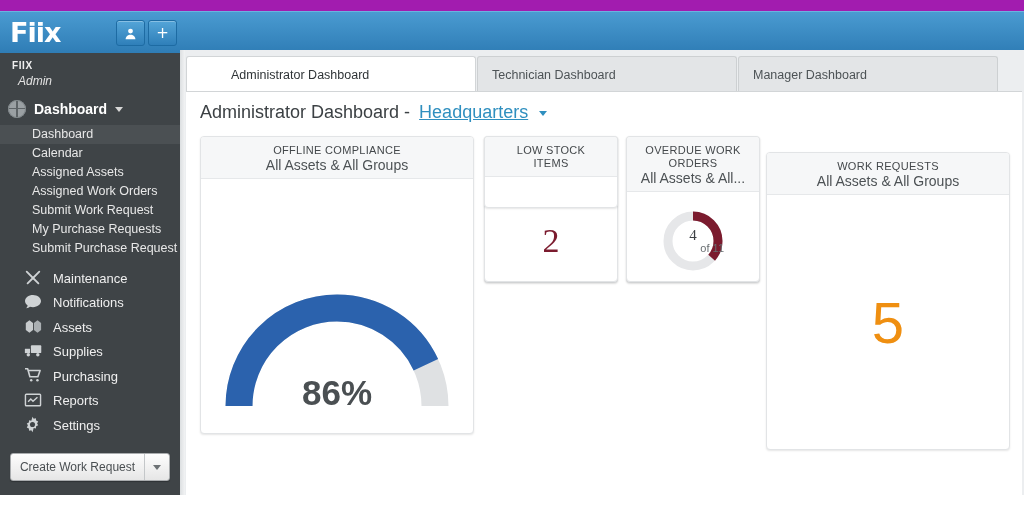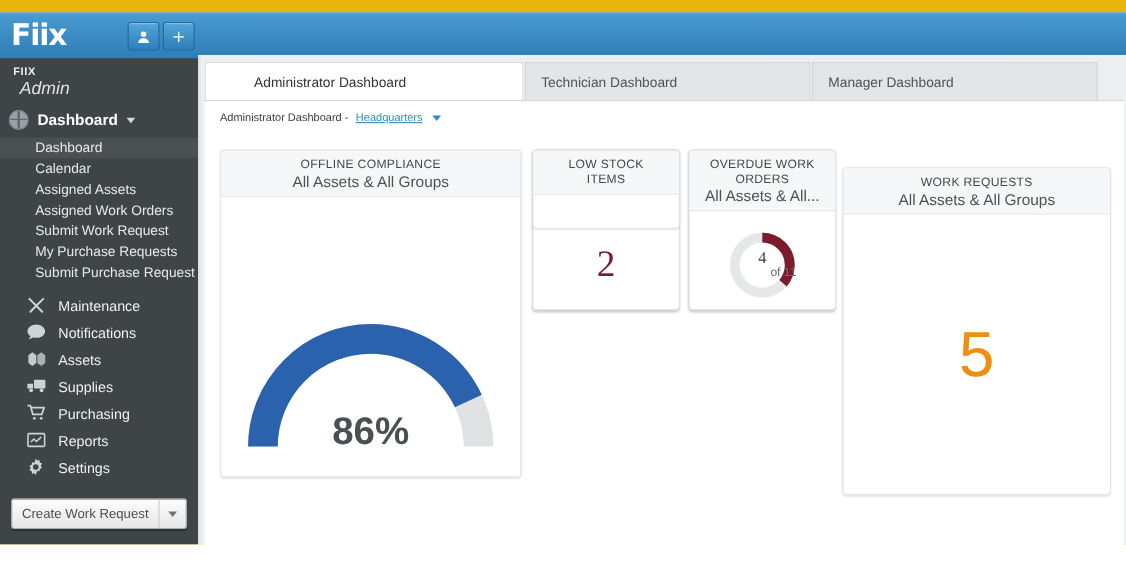--- a/index.html
+++ b/index.html
@@ -5,21 +5,21 @@
   html, body {
     margin: 0; padding: 0;
     width: 1024px; height: 512px;
     background: #ffffff;
     font-family: "Liberation Sans", sans-serif;
     overflow: hidden;
   }
   #app {
     position: relative;
     width: 1024px; height: 512px;
-    background: #eab308;
+    background: #a21caf;
   }
 
   
   .topbar {
     position: absolute;
     left: 0; top: 11px;
     width: 1024px; height: 42px;
     background: linear-gradient(#4a9bd1, #2e7cb5);
     border-top: 1px solid #6bb3de;
   }
@@ -56,21 +56,21 @@
     left: 0; top: 53px;
     width: 180px; height: 442px;
     background: #3f4447;
   }
   .side-user { padding: 6px 0 0 12px; }
   .side-user .u-name {
     color: #f0f0f0; font-size: 10px; font-weight: bold;
     letter-spacing: .6px; line-height: 14px;
   }
   .side-user .u-role {
-    color: #e2e2e2; font-size: 16px; font-style: italic;
+    color: #e2e2e2; font-size: 12px; font-style: italic;
     line-height: 16px; padding-left: 6px;
   }
 
   .side-section {
     display: flex; align-items: center;
     height: 28px; padding-left: 8px; margin-top: 6px;
   }
   .side-section .s-label {
     color: #ffffff; font-size: 14px; font-weight: bold;
     margin-left: 8px;
@@ -171,21 +171,21 @@
   .panel {
     position: absolute;
     left: 6px; top: 41px;
     width: 836px; height: 404px;
     background: #ffffff;
     border-top: 1px solid #d2d5d7;
   }
 
   .page-title {
     position: absolute; left: 14px; top: 10px;
-    font-size: 10px; color: #3c4144;
+    font-size: 18px; color: #3c4144;
     white-space: nowrap;
   }
   .page-title .site-link {
     color: #2f8fbf; text-decoration: underline; margin-left: 4px;
   }
   .page-title .caret-down {
     display: inline-block; vertical-align: middle;
     margin-left: 6px; border-top-color: #2f8fbf;
   }
 

